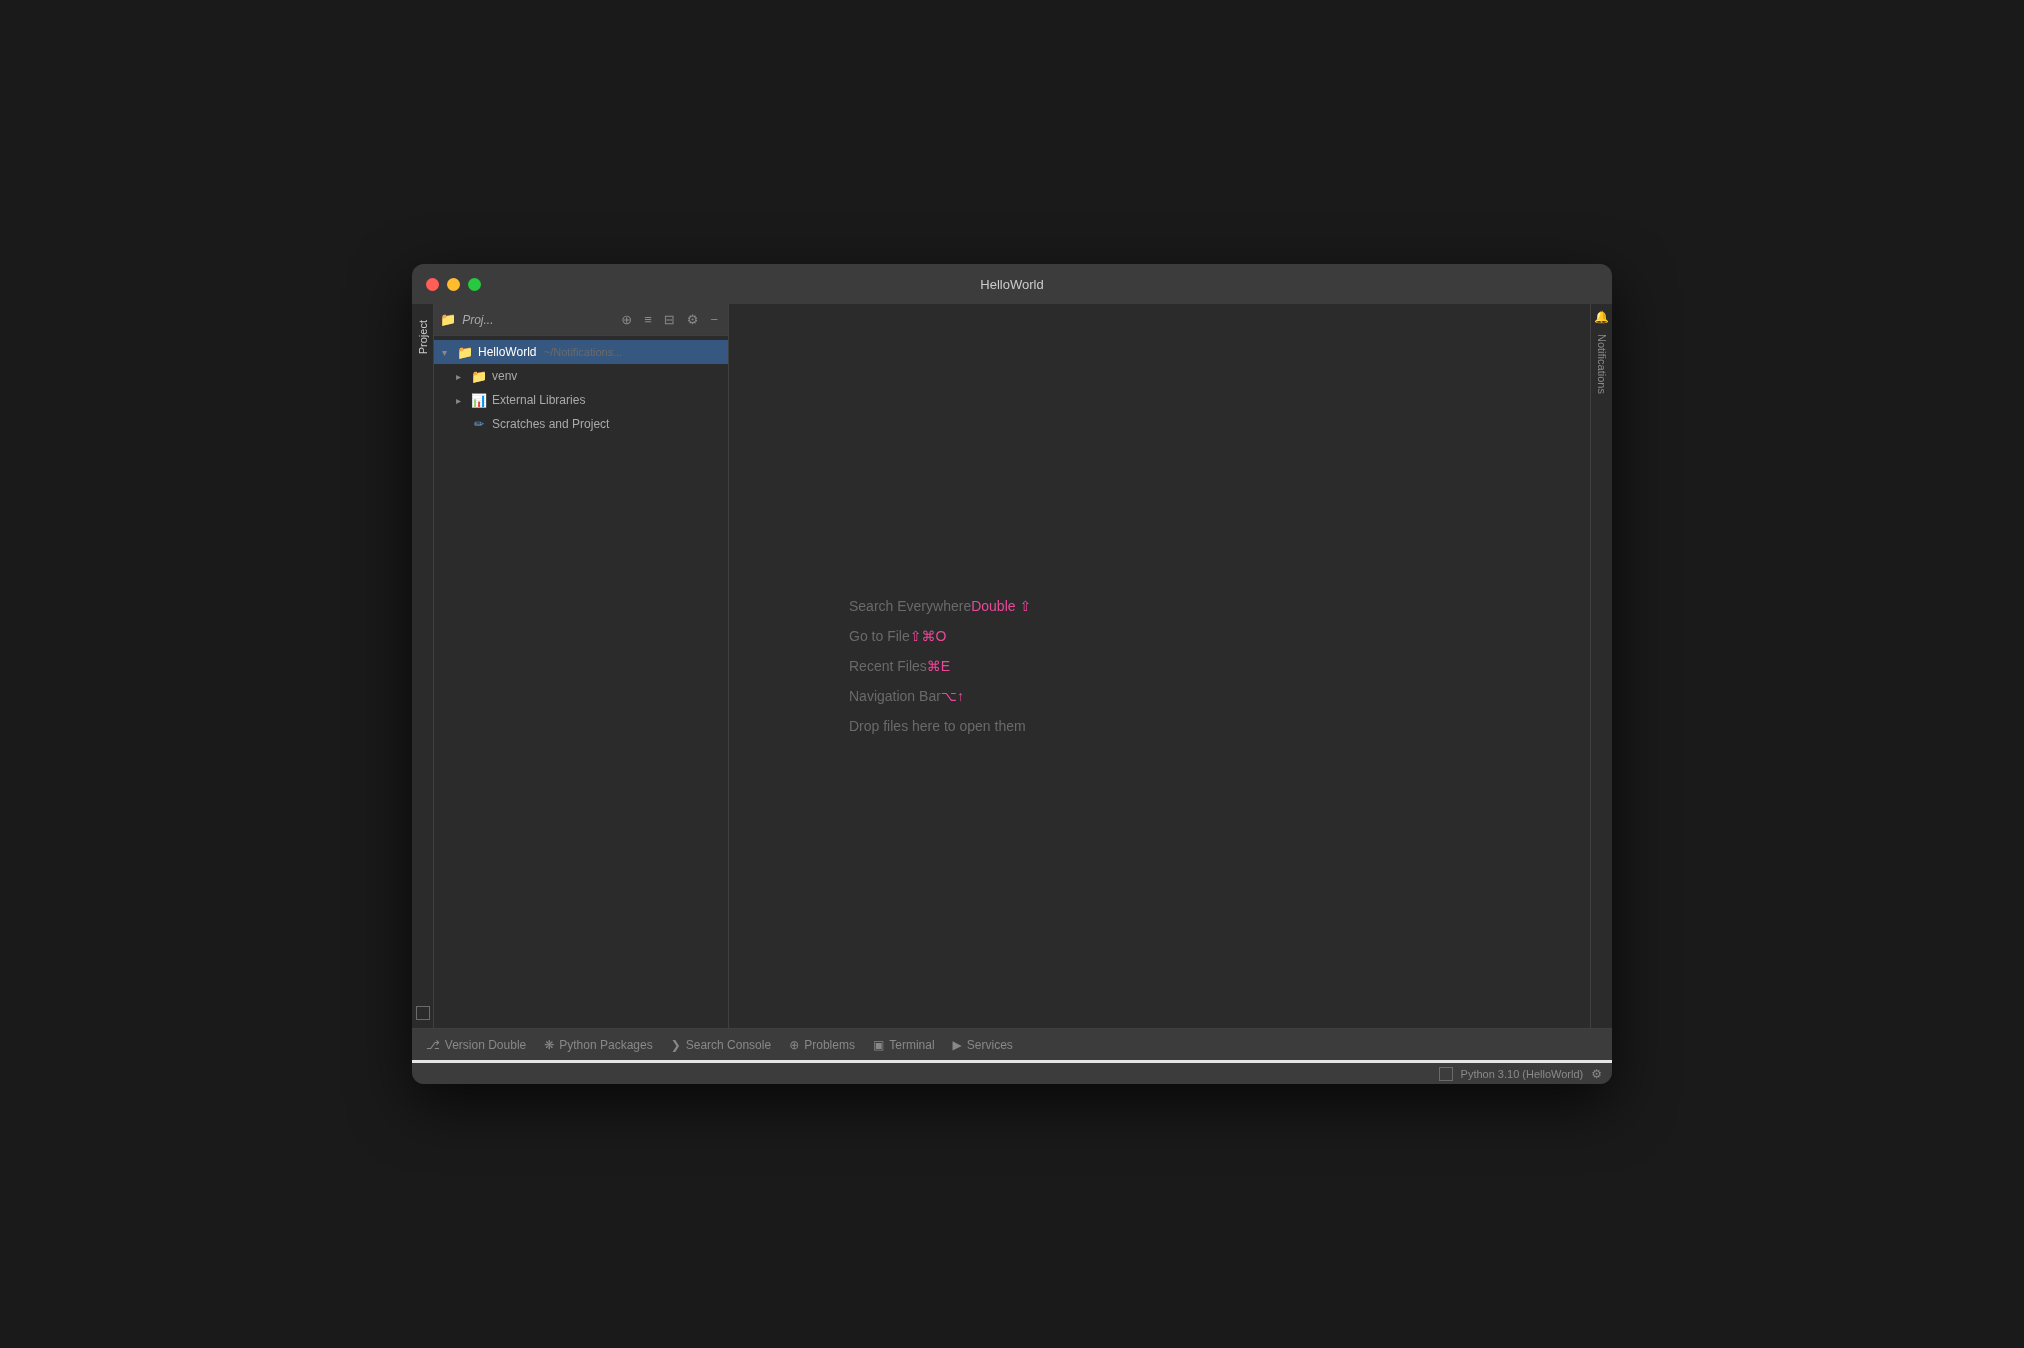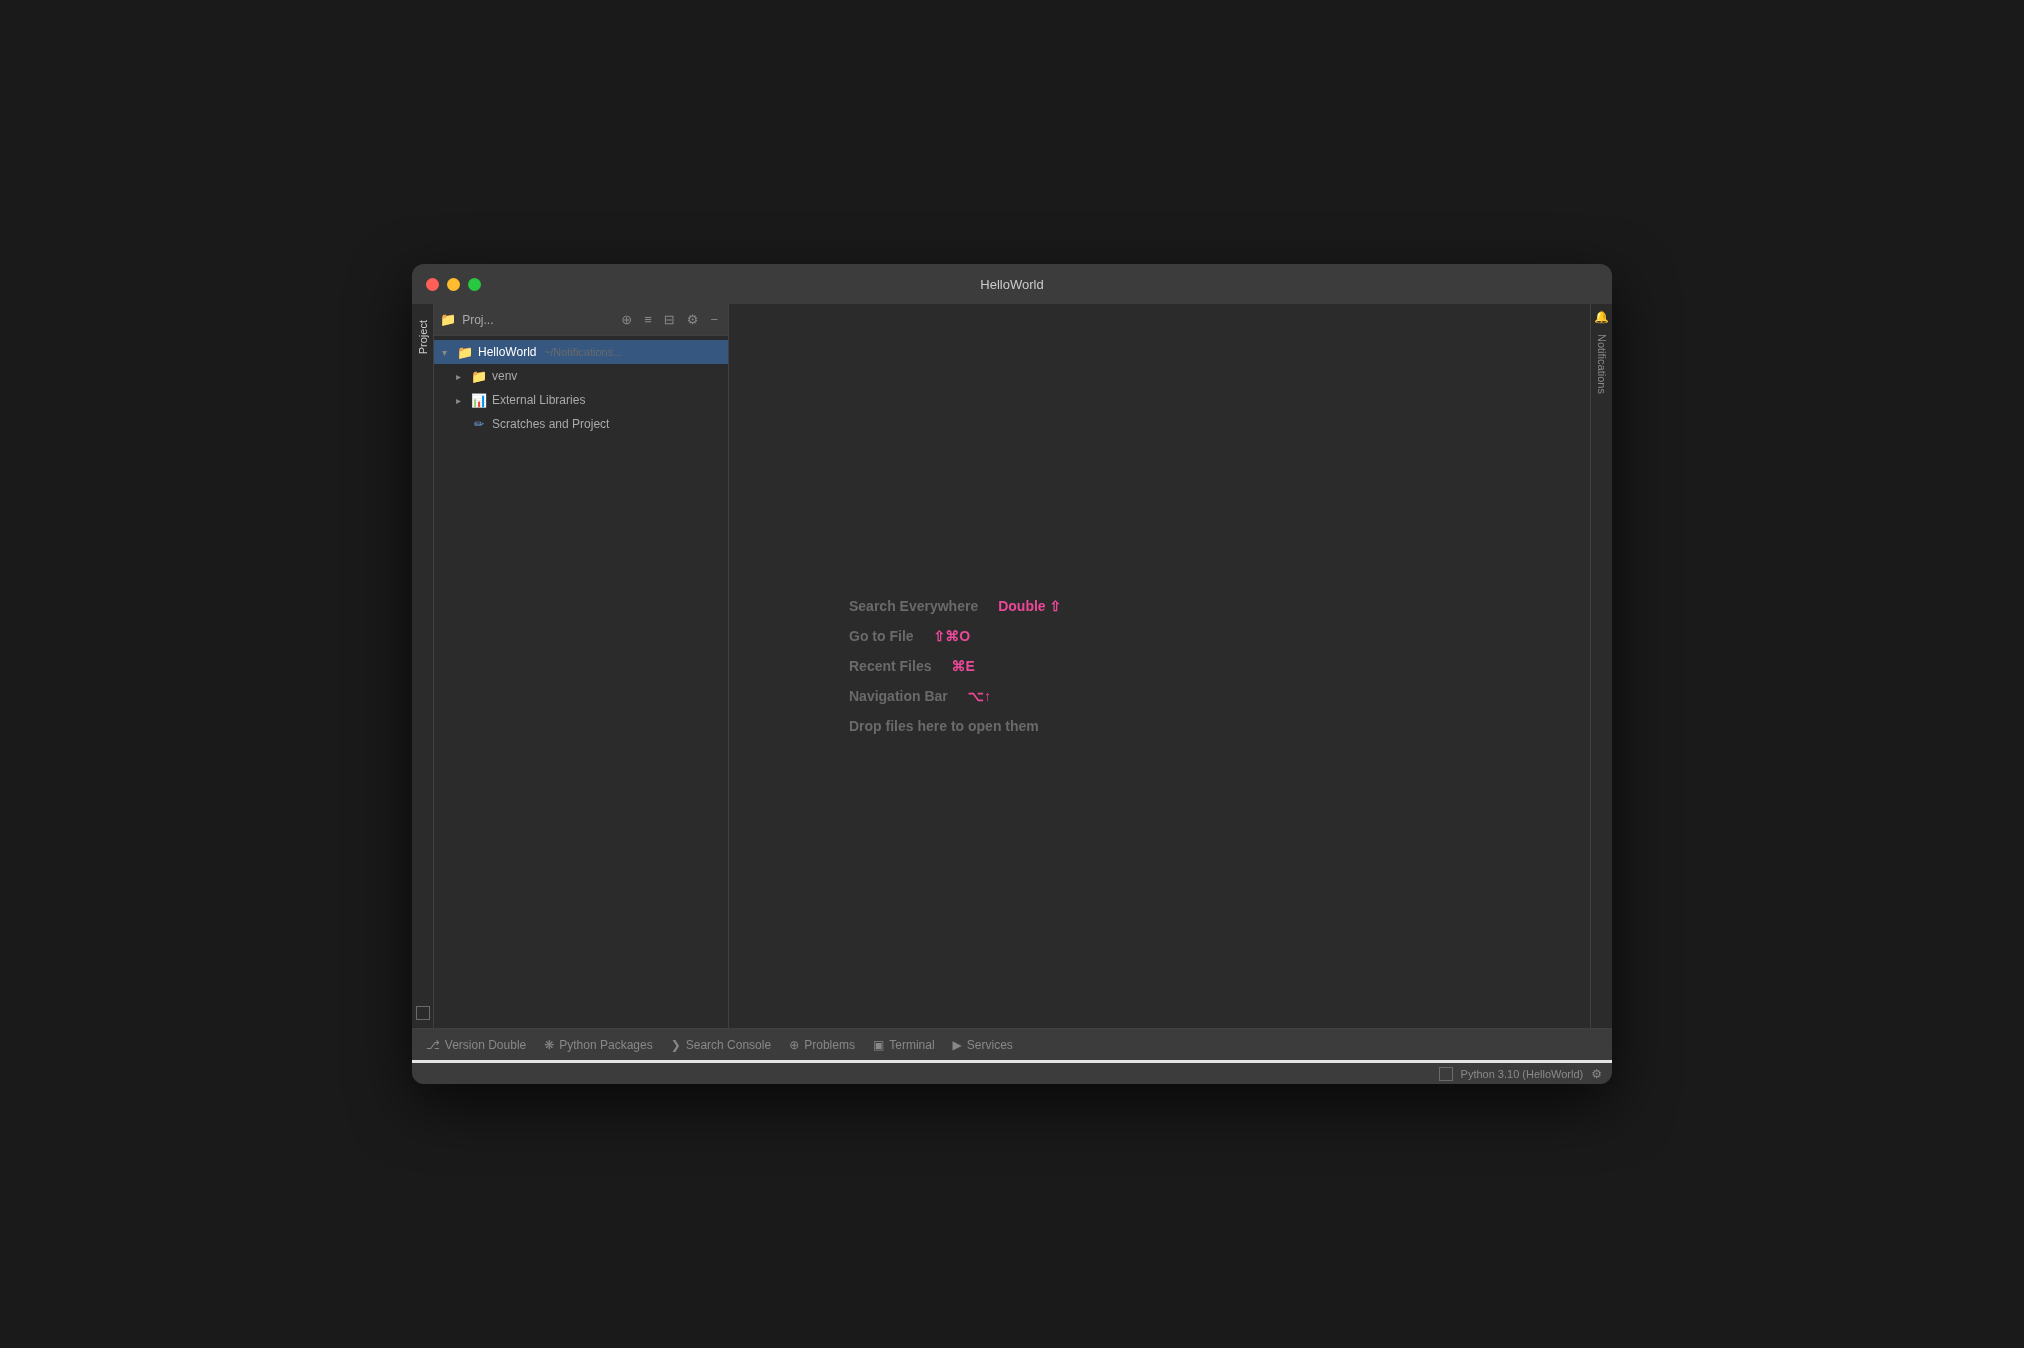--- a/index.html
+++ b/index.html
@@ -93,20 +93,21 @@
       display: flex;
       align-items: center;
       padding: 0 6px;
       gap: 4px;
       border-bottom: 1px solid #404040;
     }
     .toolbar-label {
       color: #aaaaaa;
       font-size: 12px;
       margin-right: auto;
+      font-style: italic;
     }
     .toolbar-icon {
       color: #8a8a8a;
       font-size: 13px;
       cursor: pointer;
       padding: 2px 4px;
       border-radius: 3px;
     }
     .project-tree {
       flex: 1;
@@ -155,22 +156,21 @@
       display: flex;
       flex-direction: column;
       align-items: flex-start;
       justify-content: center;
       padding-left: 120px;
     }
     .hint-row {
       display: flex;
       align-items: center;
       margin: 7px 0;
-      gap: 20px;
-      font-weight: bold;
+      gap: 0;
     }
     .hint-label {
       color: #6a6a6a;
       font-size: 14px;
     }
     .hint-key {
       color: #ec4899;
       font-size: 14px;
     }
     .right-sidebar {

